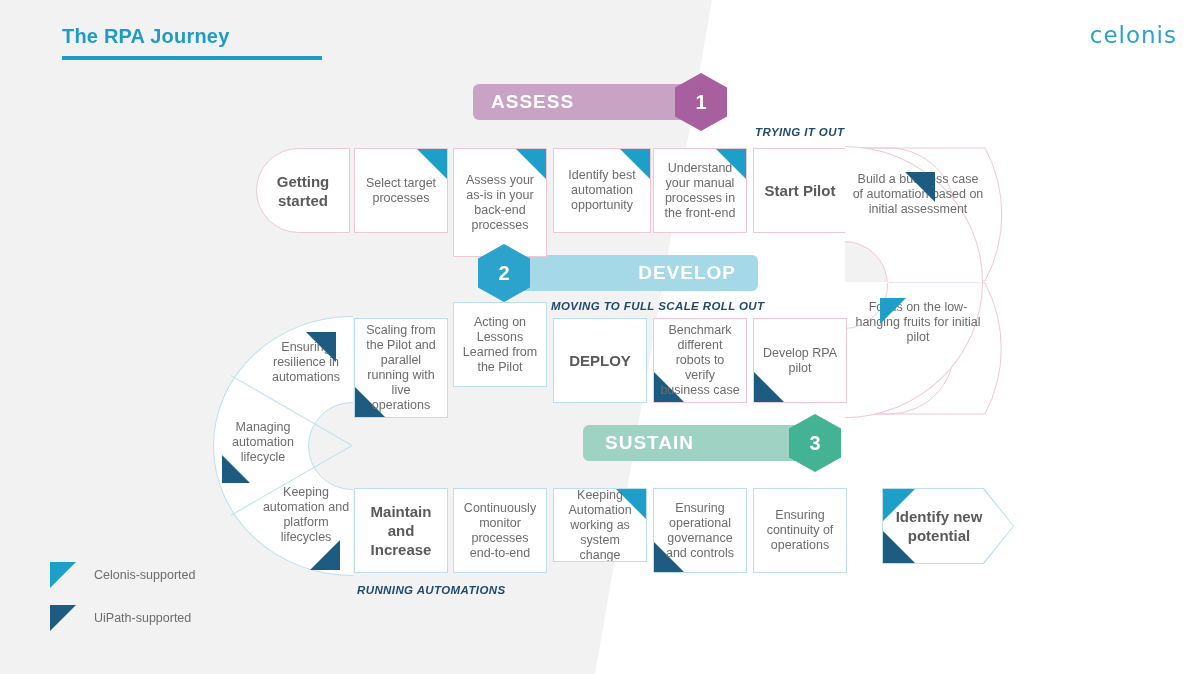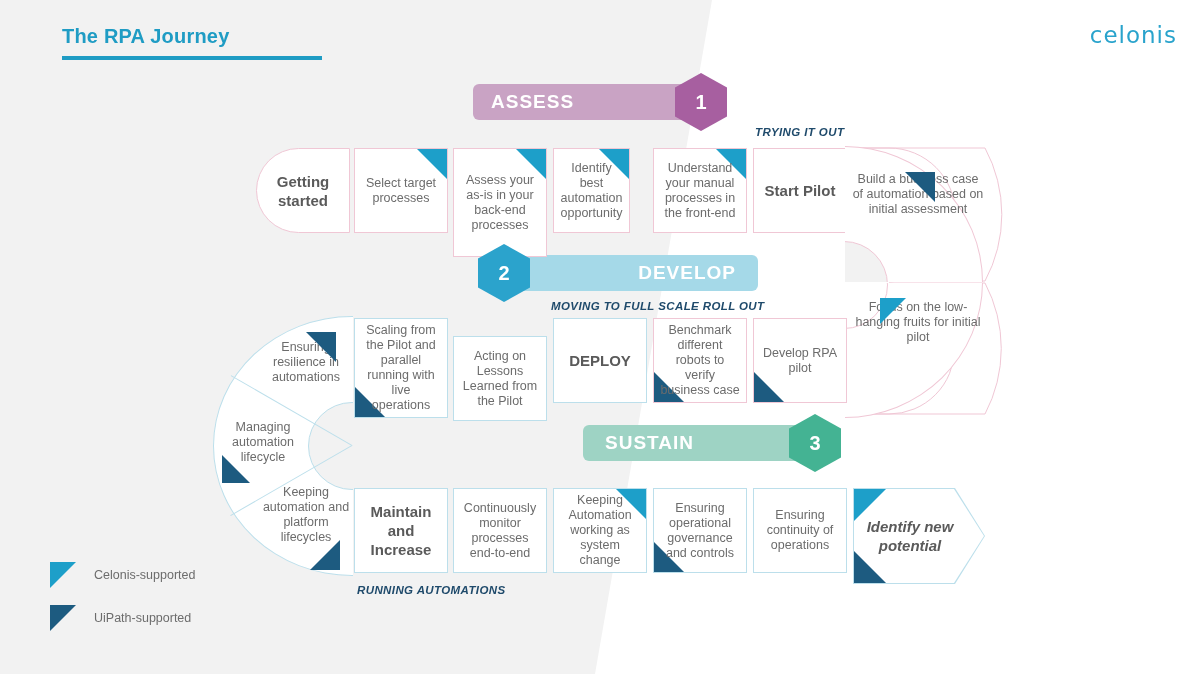--- a/index.html
+++ b/index.html
@@ -167,21 +167,21 @@
   <div class="card b-pink" style="left:354px;top:148px;width:94px;height:85px;">
     <span class="tri celonis tr"></span>
     <span class="txt">Select target processes</span>
   </div>
 
   <div class="card b-pink" style="left:453px;top:148px;width:94px;height:109px;">
     <span class="tri celonis tr"></span>
     <span class="txt">Assess your as-is in your back-end processes</span>
   </div>
 
-  <div class="card b-pink" style="left:553px;top:148px;width:77px;height:85px;">
+  <div class="card b-pink" style="left:553px;top:148px;width:98px;height:85px;">
     <span class="tri celonis tr"></span>
     <span class="txt">Identify best automation opportunity</span>
   </div>
 
   <div class="card b-pink" style="left:653px;top:148px;width:94px;height:85px;">
     <span class="tri celonis tr"></span>
     <span class="txt">Understand your manual processes in the front-end</span>
   </div>
 
   <div class="card bold b-pink" style="left:753px;top:148px;width:94px;height:85px;">
@@ -212,21 +212,21 @@
   <span class="tri uipath" style="position:absolute;left:905px;top:172px;border-top:30px solid #1d5b80;border-left:30px solid transparent;z-index:6;"></span>
 
   <div class="wedge-text" style="left:852px;top:300px;width:132px;">Focus on the low-hanging fruits for initial pilot</div>
   <span class="tri celonis" style="position:absolute;left:880px;top:298px;border-top:26px solid #1d9fc9;border-right:26px solid transparent;z-index:6;"></span>
 
   <div class="card b-cyan" style="left:354px;top:318px;width:94px;height:100px;">
     <span class="tri uipath bl"></span>
     <span class="txt">Scaling from the Pilot and parallel running with live operations</span>
   </div>
 
-  <div class="card b-cyan" style="left:453px;top:336px;width:94px;height:85px;">
+  <div class="card b-cyan" style="left:453px;top:302px;width:94px;height:85px;">
     <span class="txt">Acting on Lessons Learned from the Pilot</span>
   </div>
 
   <div class="card bold b-cyan" style="left:553px;top:318px;width:94px;height:85px;">
     <span class="txt">DEPLOY</span>
   </div>
 
   <div class="card b-pink" style="left:653px;top:318px;width:94px;height:85px;">
     <span class="tri uipath bl"></span>
     <span class="txt">Benchmark different robots to verify business case</span>
@@ -257,35 +257,35 @@
   <span class="tri uipath" style="position:absolute;left:310px;top:540px;border-bottom:30px solid #1d5b80;border-left:30px solid transparent;z-index:6;"></span>
 
   <div class="card bold b-cyan" style="left:354px;top:488px;width:94px;height:85px;">
     <span class="txt">Maintain and Increase</span>
   </div>
 
   <div class="card b-cyan" style="left:453px;top:488px;width:94px;height:85px;">
     <span class="txt">Continuously monitor processes end-to-end</span>
   </div>
 
-  <div class="card b-cyan" style="left:553px;top:488px;width:94px;height:85px;">
+  <div class="card b-cyan" style="left:553px;top:488px;width:94px;height:74px;">
     <span class="tri celonis tr"></span>
     <span class="txt">Keeping Automation working as system change</span>
   </div>
 
   <div class="card b-cyan" style="left:753px;top:488px;width:94px;height:85px;">
     <span class="txt">Ensuring continuity of operations</span>
   </div>
 
   <div class="card b-cyan" style="left:653px;top:488px;width:94px;height:85px;">
     <span class="tri uipath bl"></span>
     <span class="txt">Ensuring operational governance and controls</span>
   </div>
 
-  <div class="card bold chevron" style="left:853px;top:488px;width:132px;height:96px;font-style:italic;">
+  <div class="card bold chevron" style="left:882px;top:488px;width:132px;height:76px;">
     <span class="shape"></span>
     <span class="inner">
       <span class="tri celonis tl" style="position:absolute;left:0;top:0;border-top:32px solid #1d9fc9;border-right:32px solid transparent;"></span>
       <span class="tri uipath bl" style="position:absolute;left:0;bottom:0;border-bottom:32px solid #1d5b80;border-right:32px solid transparent;"></span>
     </span>
     <span class="txt" style="padding-right:24px;">Identify new potential</span>
   </div>
 
   <div class="legend-item" id="leg1">
     <span class="legend-tri celonis"></span>

